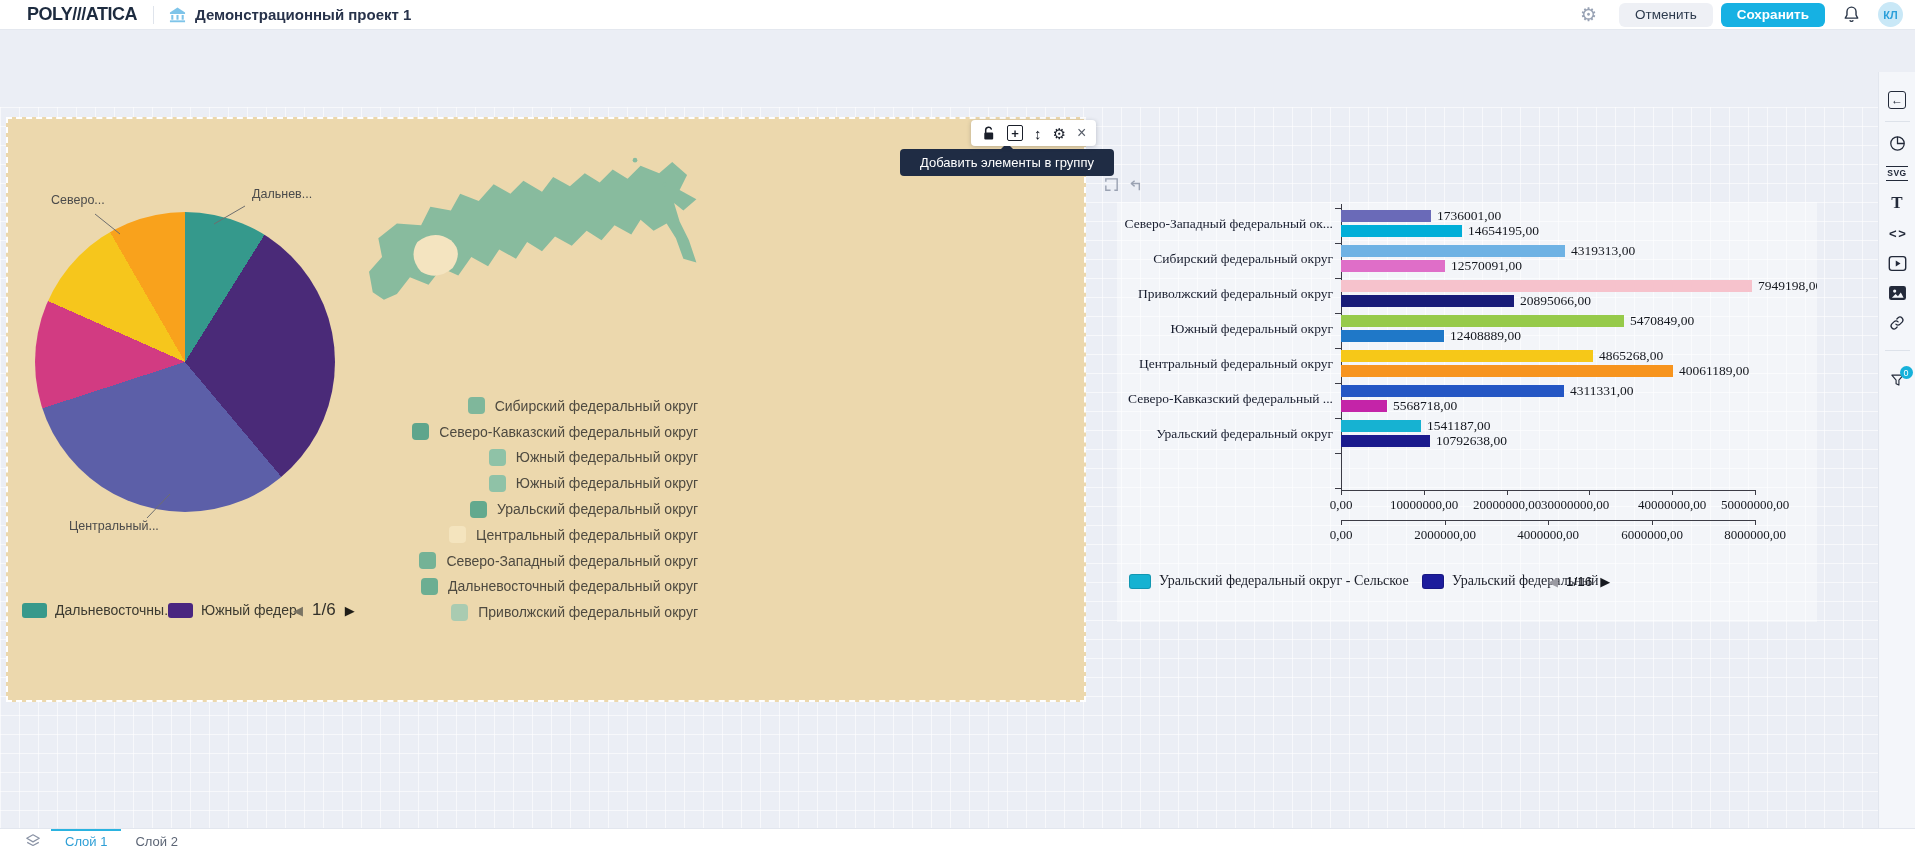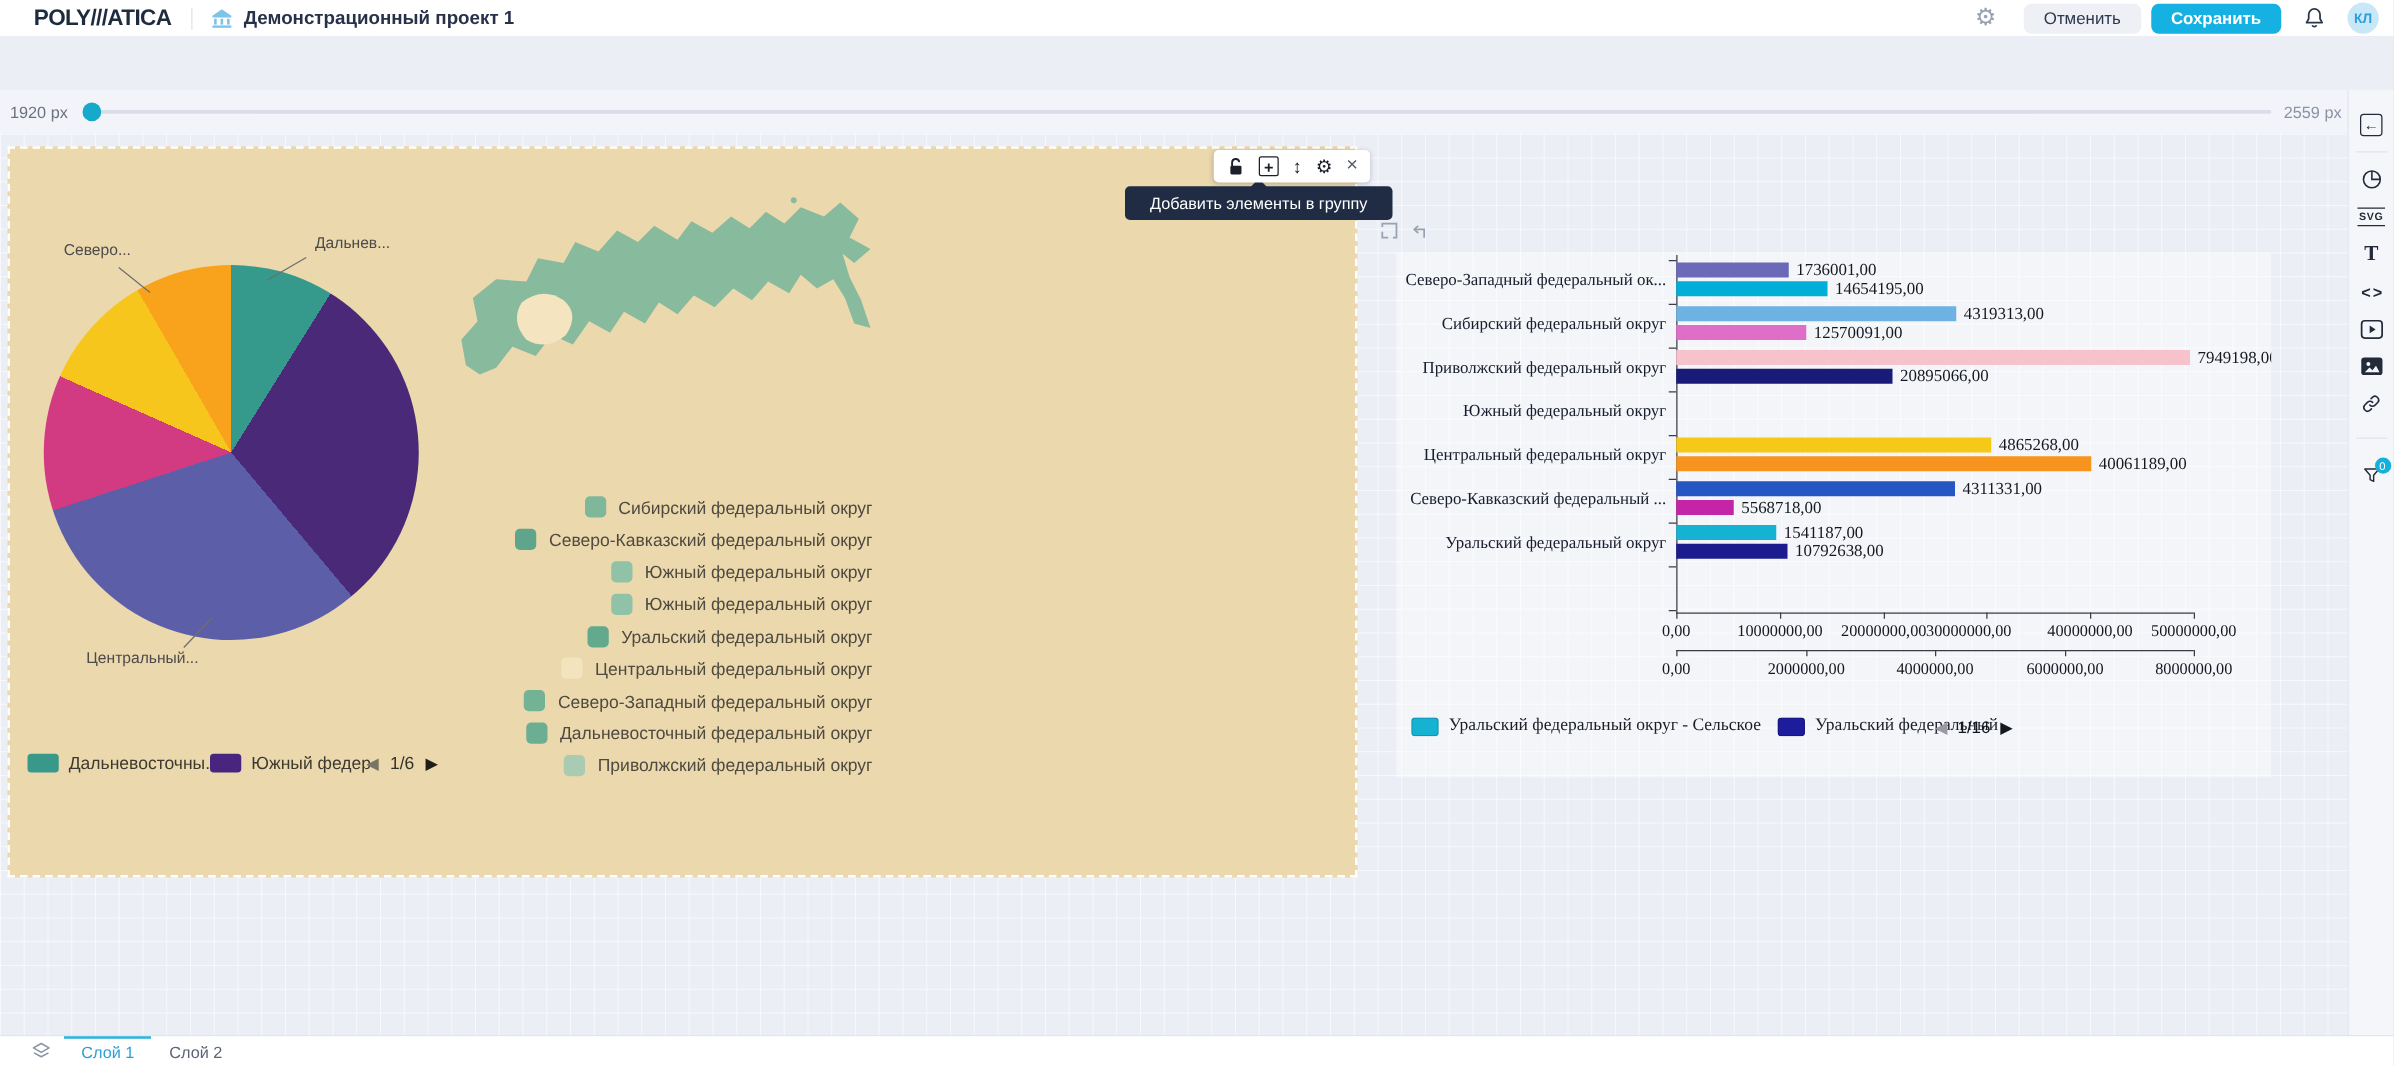--- a/index.html
+++ b/index.html
@@ -76,21 +76,21 @@
   .ml-swatch{width:17px;height:17px;border-radius:4px;flex:0 0 auto;}
   .ml-label{font-size:14px;color:#4e4a40;}
 
   
   .pie-legend{position:absolute;left:0;top:480px;width:360px;height:22px;font-size:14px;color:#3c3a30;}
   .pl-item{position:absolute;display:flex;align-items:center;gap:8px;top:0;height:22px;}
   .pl-swatch{width:25px;height:15px;border-radius:3px;}
   .pl-pager{position:absolute;left:285px;top:0;height:22px;display:flex;align-items:center;gap:9px;}
   .pg-prev{color:#7a7464;font-size:13px;cursor:pointer;}
   .pg-next{color:#1f1d18;font-size:13px;cursor:pointer;}
-  .pg-num{color:#32302a;font-size:14px;}
+  .pg-num{color:#32302a;font-size:17px;}
 
   
   .group-toolbar{position:absolute;left:971px;top:13px;height:26px;background:#ffffff;border-radius:4px;
                  box-shadow:0 1px 4px rgba(30,40,60,.25);display:flex;align-items:center;
                  gap:11px;padding:0 10px;z-index:12;}
   .gt-ico{font-size:15px;color:#1a1f2a;line-height:1;cursor:pointer;}
   .gt-plus{width:16px;height:16px;border:1.4px solid #1a1f2a;border-radius:2px;display:flex;
            align-items:center;justify-content:center;font-size:13px;font-weight:700;}
   .gt-close{color:#555c68;font-size:16px;}
 
@@ -176,26 +176,20 @@
       <button class="btn btn-save">Сохранить</button>
       <svg class="bell" viewBox="0 0 18 20">
         <path d="M9 2.2 a4.8 4.8 0 0 0 -4.8 4.8 V10.5 L2.4 13.8 H15.6 L13.8 10.5 V7 A4.8 4.8 0 0 0 9 2.2 Z" fill="none" stroke="#2a3648" stroke-width="1.5" stroke-linejoin="round"></path>
         <path d="M7.2 16 a1.9 1.9 0 0 0 3.6 0" fill="none" stroke="#2a3648" stroke-width="1.5"></path>
       </svg>
       <div class="avatar">КЛ</div>
     </div>
   </div>
 
 
-  <div class="sliderbar">
-    <span class="sl-min">1920 px</span>
-    <div class="sl-track"></div>
-    <div class="sl-handle"></div>
-    <span class="sl-max">2559 px</span>
-  </div>
 
   <div class="canvas">
 
     <div class="group">
       <div class="pie" id="pie" style="background: conic-gradient(rgb(53, 153, 140) 0deg, rgb(53, 153, 140) 32deg, rgb(74, 42, 120) 32deg, rgb(74, 42, 120) 140deg, rgb(92, 95, 168) 140deg, rgb(92, 95, 168) 252deg, rgb(210, 59, 130) 252deg, rgb(210, 59, 130) 294deg, rgb(246, 198, 28) 294deg, rgb(246, 198, 28) 330deg, rgb(249, 162, 28) 330deg, rgb(249, 162, 28) 360deg);"></div>
 
       <svg class="callout-lines">
         <line x1="87" y1="95" x2="112" y2="115" stroke="#6e6e6e" stroke-width="1"></line>
         <line x1="237" y1="87" x2="206" y2="105" stroke="#6e6e6e" stroke-width="1"></line>
         <line x1="139" y1="399" x2="162" y2="375" stroke="#6e6e6e" stroke-width="1"></line>
@@ -326,20 +320,28 @@
               <div class="bar" style="width: 411px; background: rgb(246, 194, 204);">
                 <span class="bar-val">7949198,00</span>
               </div>
               <div class="bar" style="width: 173px; background: rgb(24, 28, 120);">
                 <span class="bar-val">20895066,00</span>
               </div>
             </div>
           </div>
           <div class="bar-row">
             <div class="bar-cat">Южный федеральный округ</div>
+            <div class="bar-pair">
+              <div class="bar" style="width: 283px; background: rgb(150, 202, 74);">
+                <span class="bar-val">5470849,00</span>
+              </div>
+              <div class="bar" style="width: 103px; background: rgb(31, 120, 200);">
+                <span class="bar-val">12408889,00</span>
+              </div>
+            </div>
           </div>
           <div class="bar-row">
             <div class="bar-cat">Центральный федеральный округ</div>
             <div class="bar-pair">
               <div class="bar" style="width: 252px; background: rgb(246, 200, 24);">
                 <span class="bar-val">4865268,00</span>
               </div>
               <div class="bar" style="width: 332px; background: rgb(247, 148, 30);">
                 <span class="bar-val">40061189,00</span>
               </div>

